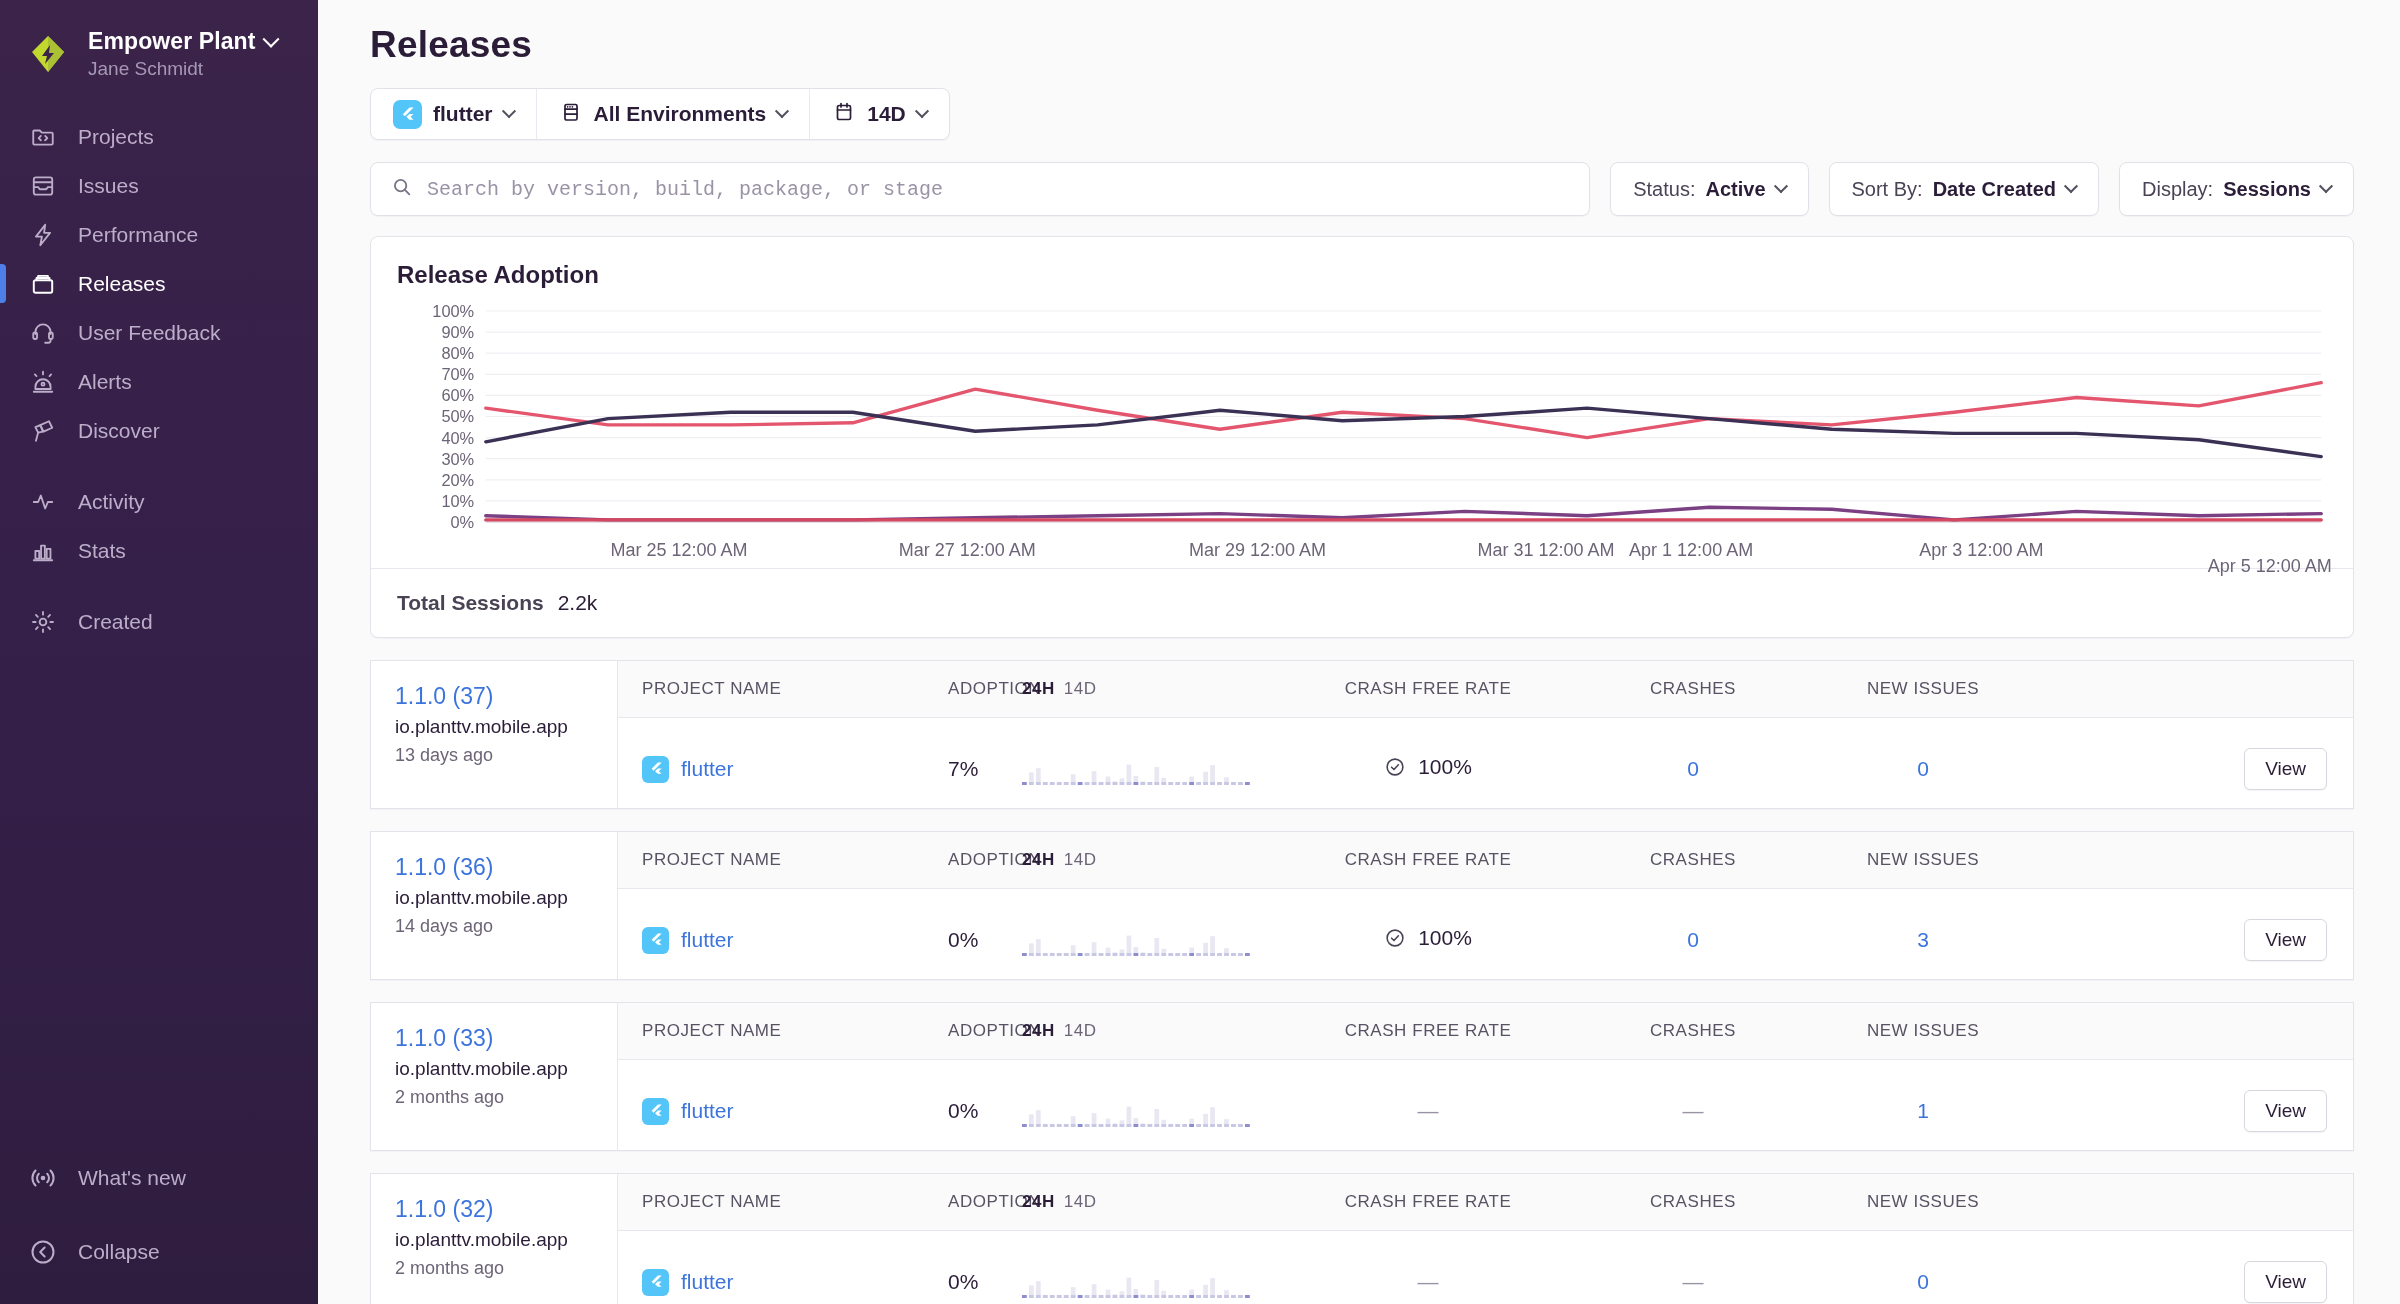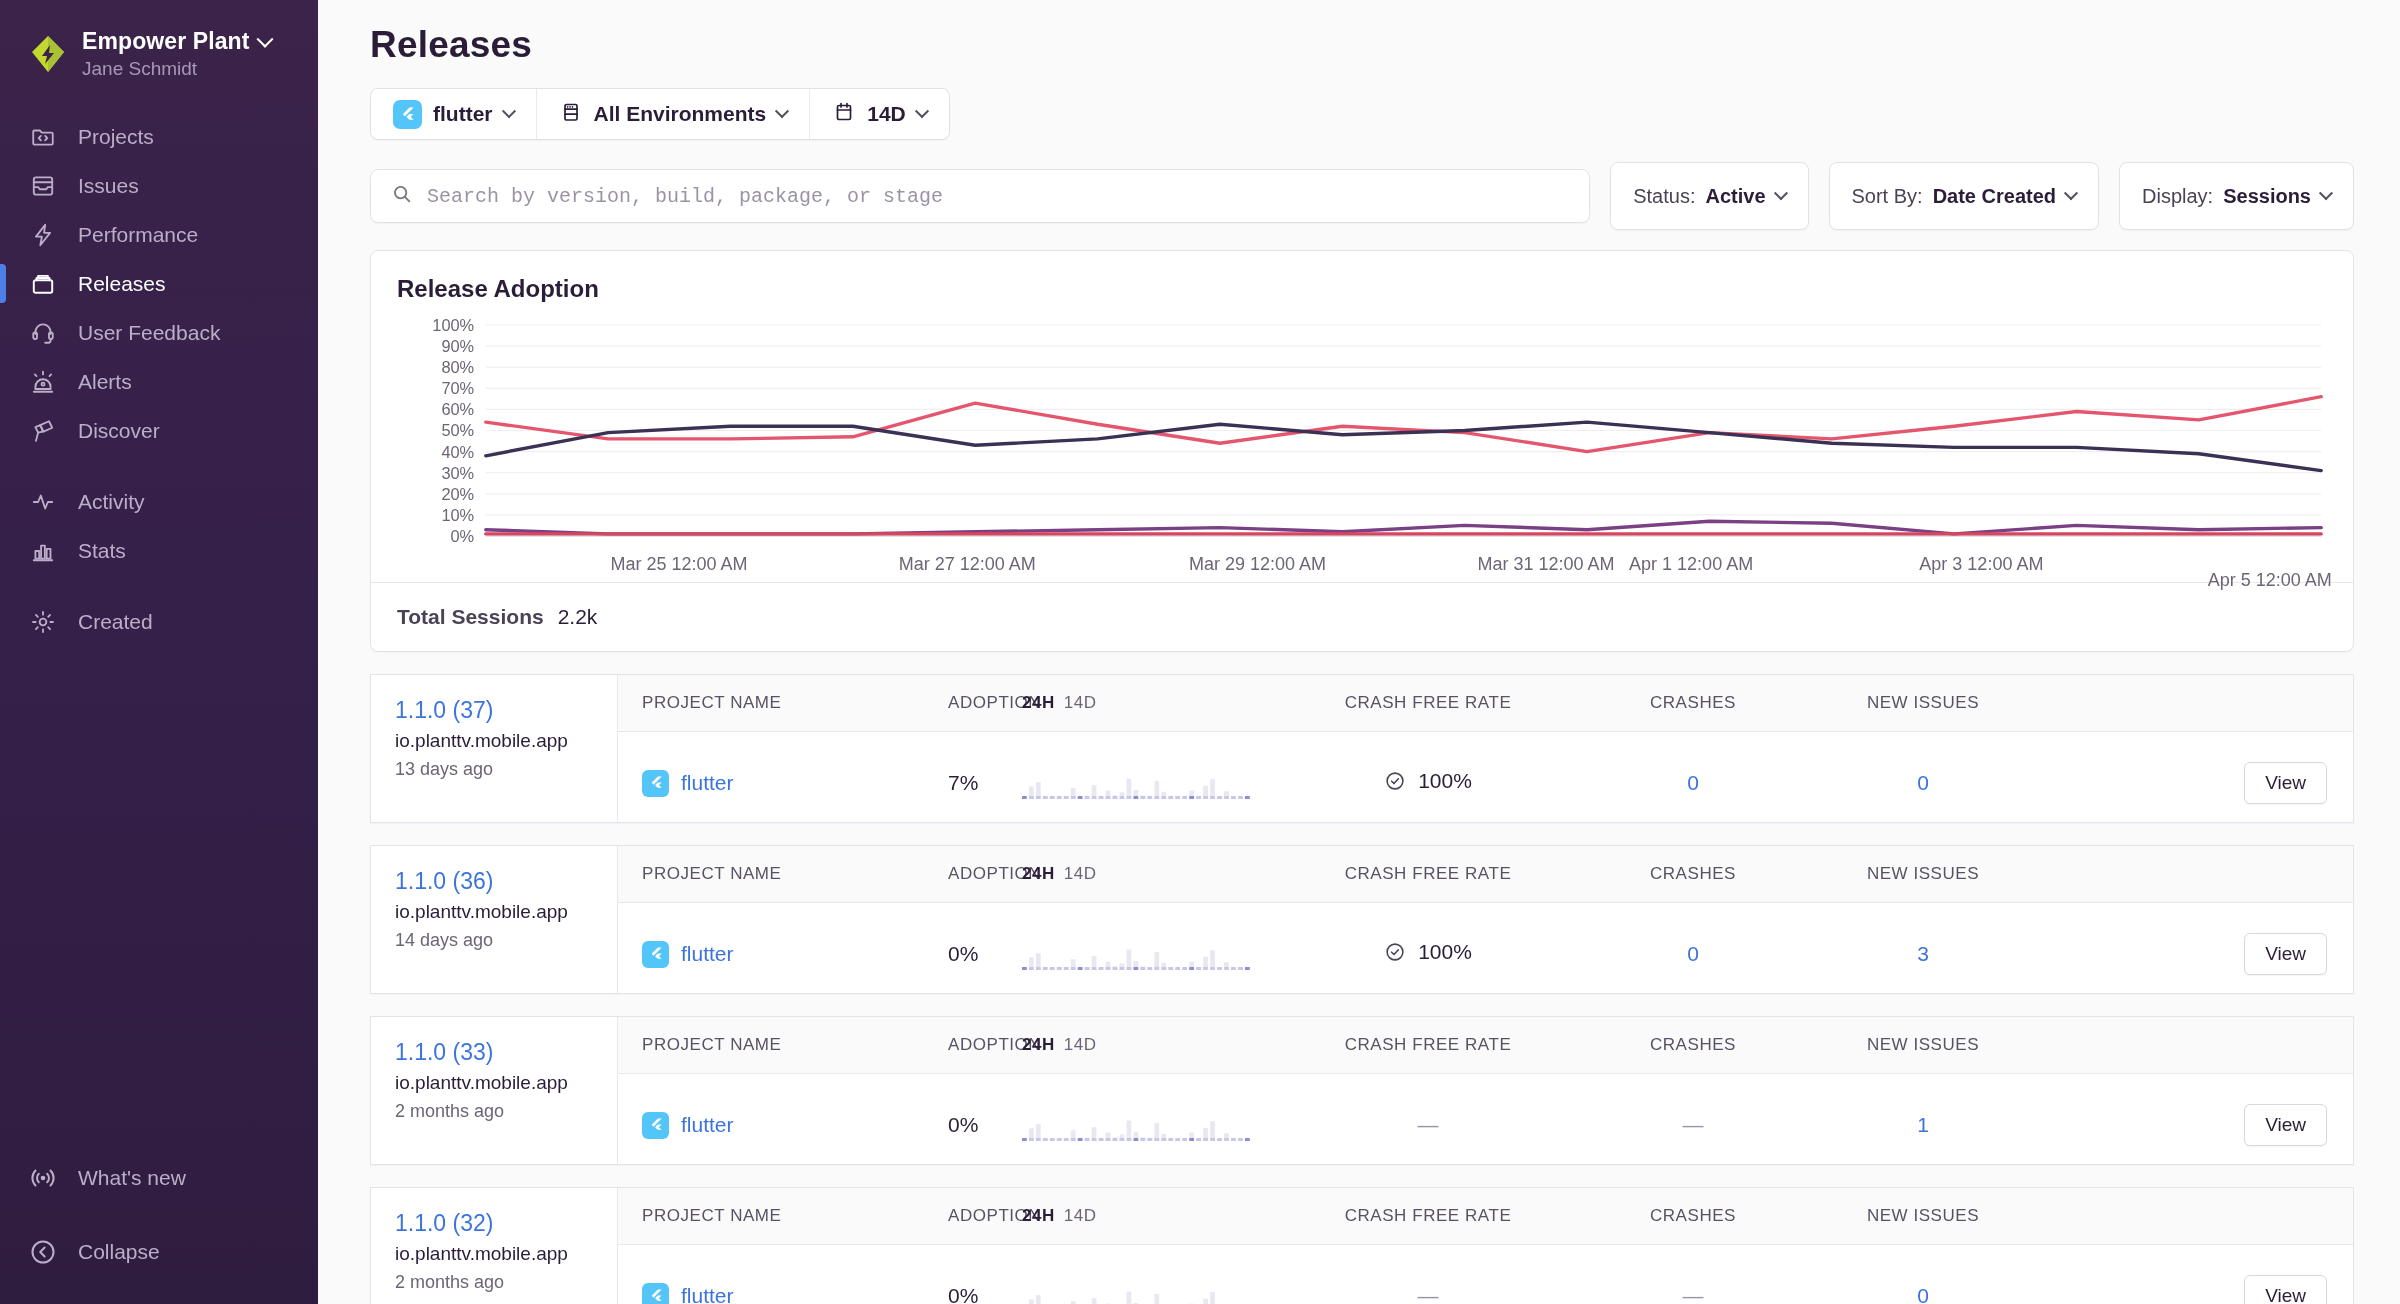--- a/index.html
+++ b/index.html
@@ -13,21 +13,21 @@
   .app { display: flex; width: 2400px; height: 1304px; }
 
   
   .sidebar {
     width: 318px; flex: 0 0 318px; height: 1304px;
     background: linear-gradient(180deg, #3b2349 0%, #35204a 45%, #2f1d3f 100%);
     position: relative; color: #c6bcd4;
     display: flex; flex-direction: column;
     padding-top: 22px;
   }
-  .org { display: flex; align-items: center; padding: 6px 0 6px 26px; gap: 12px; cursor: pointer; }
+  .org { display: flex; align-items: center; padding: 6px 0 6px 26px; gap: 18px; cursor: pointer; }
   .org-logo { width: 44px; height: 44px; flex: 0 0 44px; position: relative; }
   .org-text { display: flex; flex-direction: column; gap: 3px; min-width: 0; }
   .org-name { display: flex; align-items: center; gap: 10px; font-size: 23px; font-weight: bold; color: #fff; letter-spacing: .1px; }
   .org-user { font-size: 19px; color: #a698b5; }
   .chev { display: inline-block; width: 12px; height: 12px; border-right: 2.4px solid currentColor; border-bottom: 2.4px solid currentColor; transform: rotate(45deg) translate(-2px,-2px); }
 
   .navlist { margin-top: 26px; display: flex; flex-direction: column; }
   .navitem {
     display: flex; align-items: center; gap: 20px;
     height: 49px; padding-left: 28px; position: relative;
@@ -65,21 +65,21 @@
     flex: 1 1 auto; height: 54px; background: #fff; border: 1px solid #e3e1e8; border-radius: 8px;
     display: flex; align-items: center; gap: 14px; padding: 0 20px;
     box-shadow: 0 1px 1px rgba(43,34,51,.04);
   }
   .searchbox input {
     border: 0; outline: none; background: transparent; font-size: 20px;
     font-family: "Liberation Mono", monospace; color: #2b1d38; width: 100%;
   }
   .searchbox input::placeholder { color: #9a93a6; }
   .dropbtn {
-    height: 68px; background: #fff; border: 1px solid #e3e1e8; border-radius: 8px;
+    height: 54px; background: #fff; border: 1px solid #e3e1e8; border-radius: 8px;
     display: flex; align-items: center; gap: 10px; padding: 0 22px; cursor: pointer;
     font-size: 20px; color: #4a4356; white-space: nowrap;
     box-shadow: 0 1px 1px rgba(43,34,51,.04);
   }
   .dropbtn b { color: #2b1d38; font-weight: bold; }
 
   
   .card {
     background: #fff; border: 1px solid #e5e3ea; border-radius: 8px; margin: 20px 0 0 8px;
     box-shadow: 0 1px 1px rgba(43,34,51,.03);

